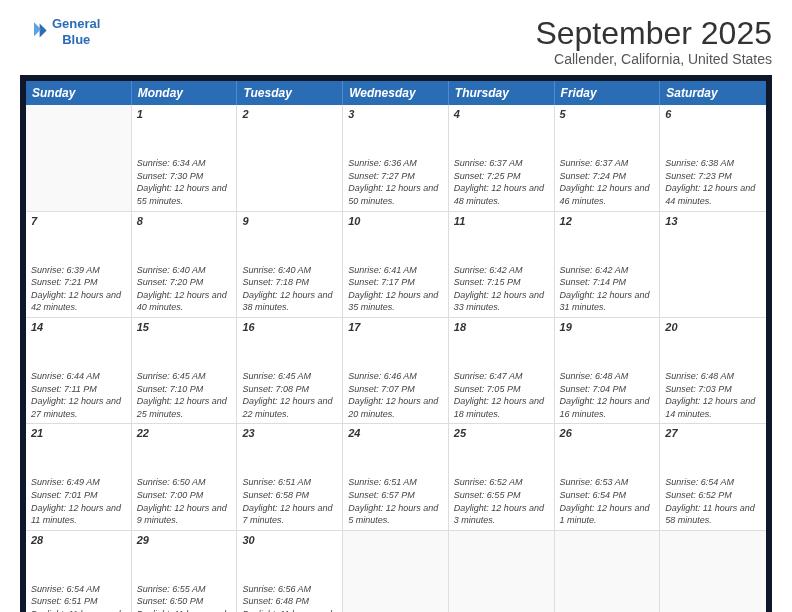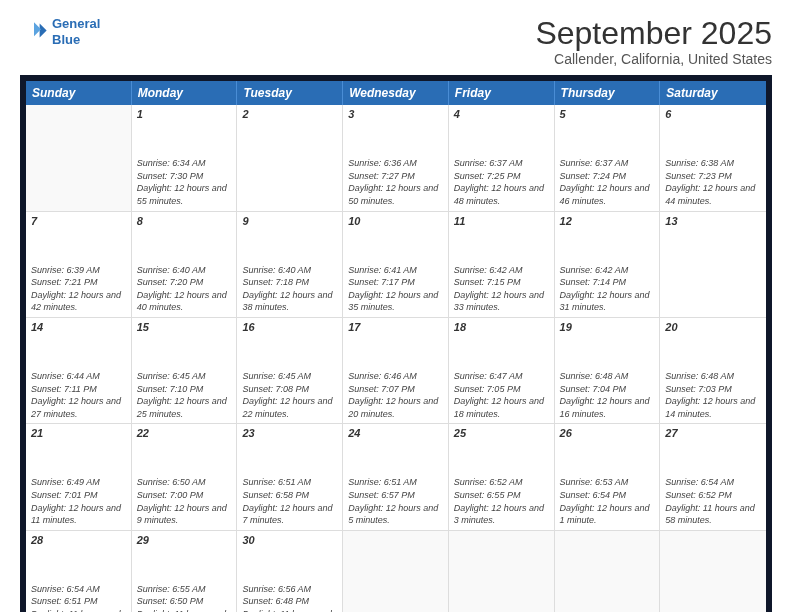--- a/index.html
+++ b/index.html
@@ -26,20 +26,21 @@
     .logo {
       display: flex;
       align-items: center;
       gap: 4px;
     }
     .logo-text {
       font-size: 13px;
       font-weight: bold;
       color: #333;
       line-height: 1.2;
+      text-align: center;
     }
     .logo-text span {
       color: #2a6db5;
     }
     .logo-icon {
       width: 28px;
       height: 28px;
     }
     .title-block {
       text-align: right;
@@ -138,22 +139,22 @@
       <div class="location">Callender, California, United States</div>
     </div>
   </div>
 
   <div class="calendar">
     <div class="cal-header">
       <div class="cal-header-cell">Sunday</div>
       <div class="cal-header-cell">Monday</div>
       <div class="cal-header-cell">Tuesday</div>
       <div class="cal-header-cell">Wednesday</div>
+      <div class="cal-header-cell">Thursday</div>
       <div class="cal-header-cell">Friday</div>
-      <div class="cal-header-cell">Thursday</div>
       <div class="cal-header-cell">Saturday</div>
     </div>
     <div class="cal-body" id="cal-body">
     <div class="cal-row">
           <div class="cal-cell empty"></div>
           <div class="cal-cell">
             <div class="day-num">1</div>
             <div class="cell-info">Sunrise: 6:34 AM<br>Sunset: 7:30 PM<br>Daylight: 12 hours and 55 minutes.</div>
           </div>
           <div class="cal-cell">

